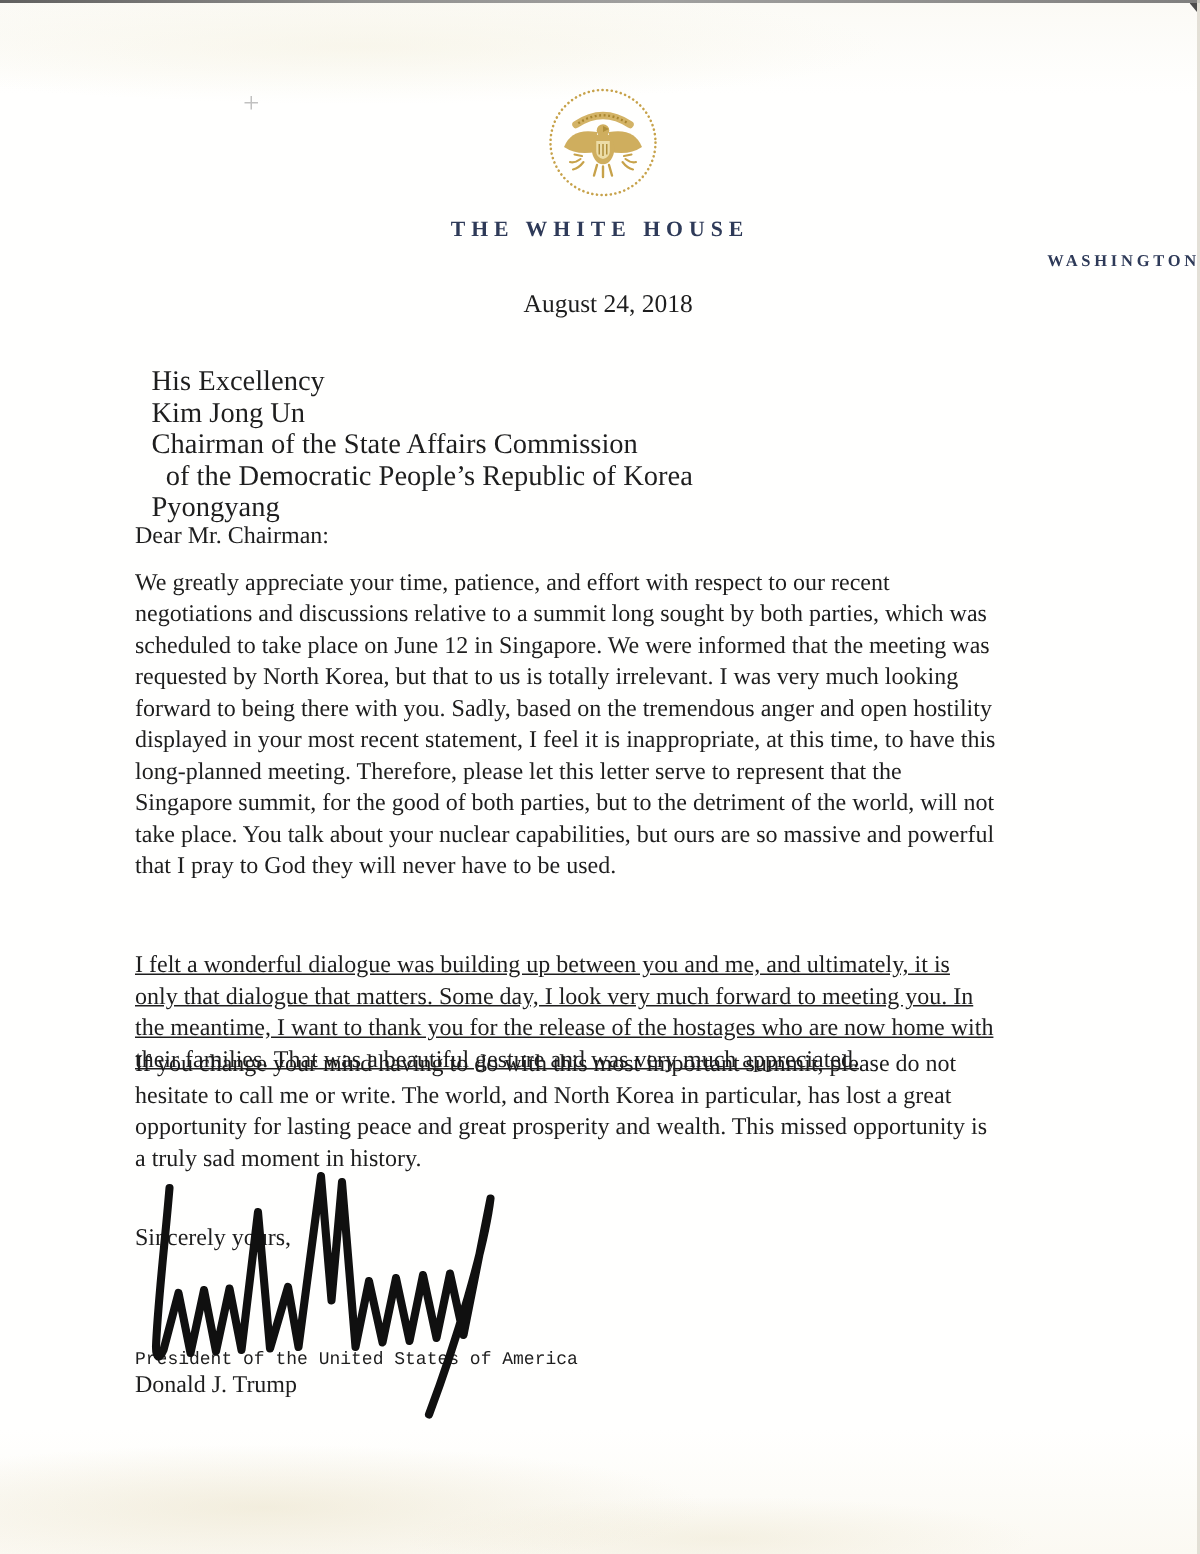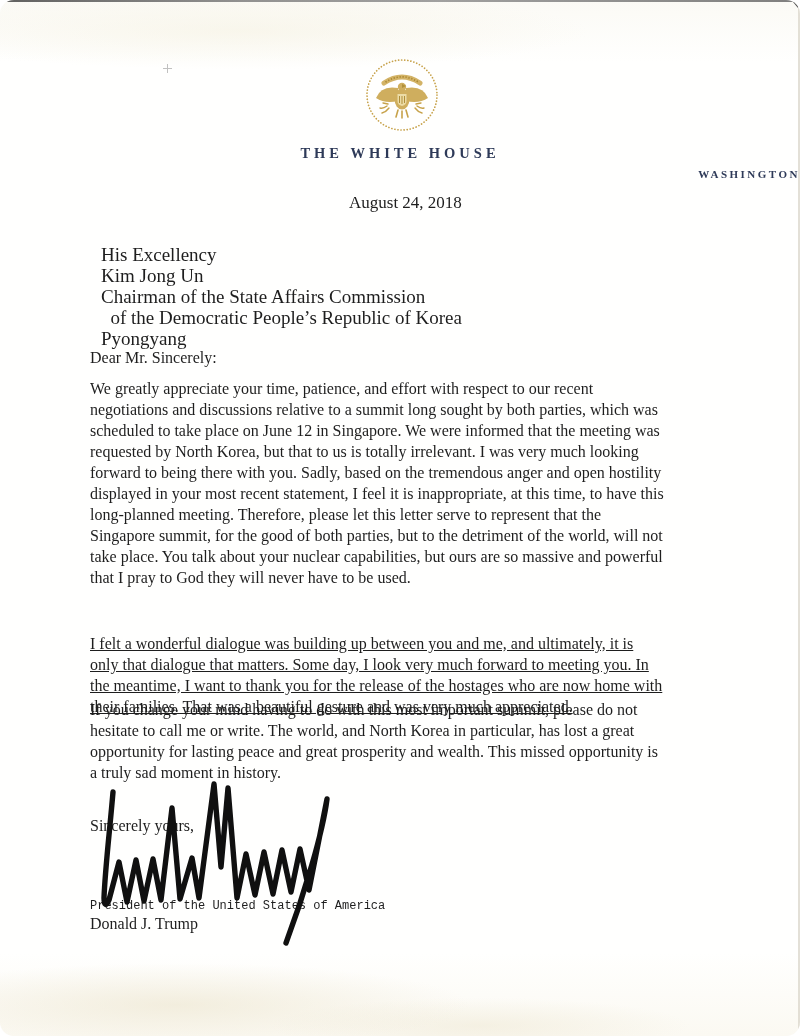--- a/index.html
+++ b/index.html
@@ -7,21 +7,20 @@
     position:relative;
     width:800px;height:1036px;
     overflow:hidden;
     font-family:"Liberation Serif", serif;
     color:#1e1e1e;
     background:
       radial-gradient(ellipse 420px 60px at 22% 97%, rgba(234,226,201,.55), rgba(234,226,201,0) 70%),
       radial-gradient(ellipse 300px 40px at 60% 99%, rgba(236,229,206,.45), rgba(236,229,206,0) 70%),
       radial-gradient(ellipse 500px 55px at 30% 3%, rgba(244,240,222,.5), rgba(244,240,222,0) 70%),
       linear-gradient(180deg,#fbfaf5 0%,#fffffe 6%,#fffffe 92%,#fbf9f2 100%);
-    border-radius: 14px;
   }
   
   .edge-top{position:absolute;top:0;left:0;width:100%;height:2px;
     background:linear-gradient(90deg,#3a3a3a 0%,#777 30%,#8a8a8a 55%,#606060 100%);opacity:.8;}
   .edge-right{position:absolute;top:0;right:0;width:2px;height:100%;background:#dcd8cd;opacity:.8;}
   .corner-mark-tr{position:absolute;top:2px;right:2px;width:5px;height:6px;background:#4c4c4c;
     clip-path:polygon(100% 0,100% 100%,0 0);}
   .cross-mark{position:absolute;left:163px;top:64px;width:9px;height:9px;opacity:.55;}
   .cross-mark::before{content:"";position:absolute;left:0;top:4px;width:9px;height:1px;background:#8f8f8f;}
   .cross-mark::after{content:"";position:absolute;left:4px;top:0;width:1px;height:9px;background:#8f8f8f;}
@@ -82,21 +81,21 @@
 
   <div class="org">THE WHITE HOUSE</div>
   <div class="city">WASHINGTON</div>
   <div class="date">August 24, 2018</div>
 
   <div class="recipient pre">His Excellency
 Kim Jong Un
 Chairman of the State Affairs Commission
   of the Democratic People’s Republic of Korea
 Pyongyang</div>
-  <div class="salutation">Dear Mr. Sincerely:</div>
+  <div class="salutation">Dear Mr. Chairman:</div>
 
   <p class="para pre p1">We greatly appreciate your time, patience, and effort with respect to our recent
 negotiations and discussions relative to a summit long sought by both parties, which was
 scheduled to take place on June 12 in Singapore. We were informed that the meeting was
 requested by North Korea, but that to us is totally irrelevant. I was very much looking
 forward to being there with you. Sadly, based on the tremendous anger and open hostility
 displayed in your most recent statement, I feel it is inappropriate, at this time, to have this
 long-planned meeting. Therefore, please let this letter serve to represent that the
 Singapore summit, for the good of both parties, but to the detriment of the world, will not
 take place. You talk about your nuclear capabilities, but ours are so massive and powerful

